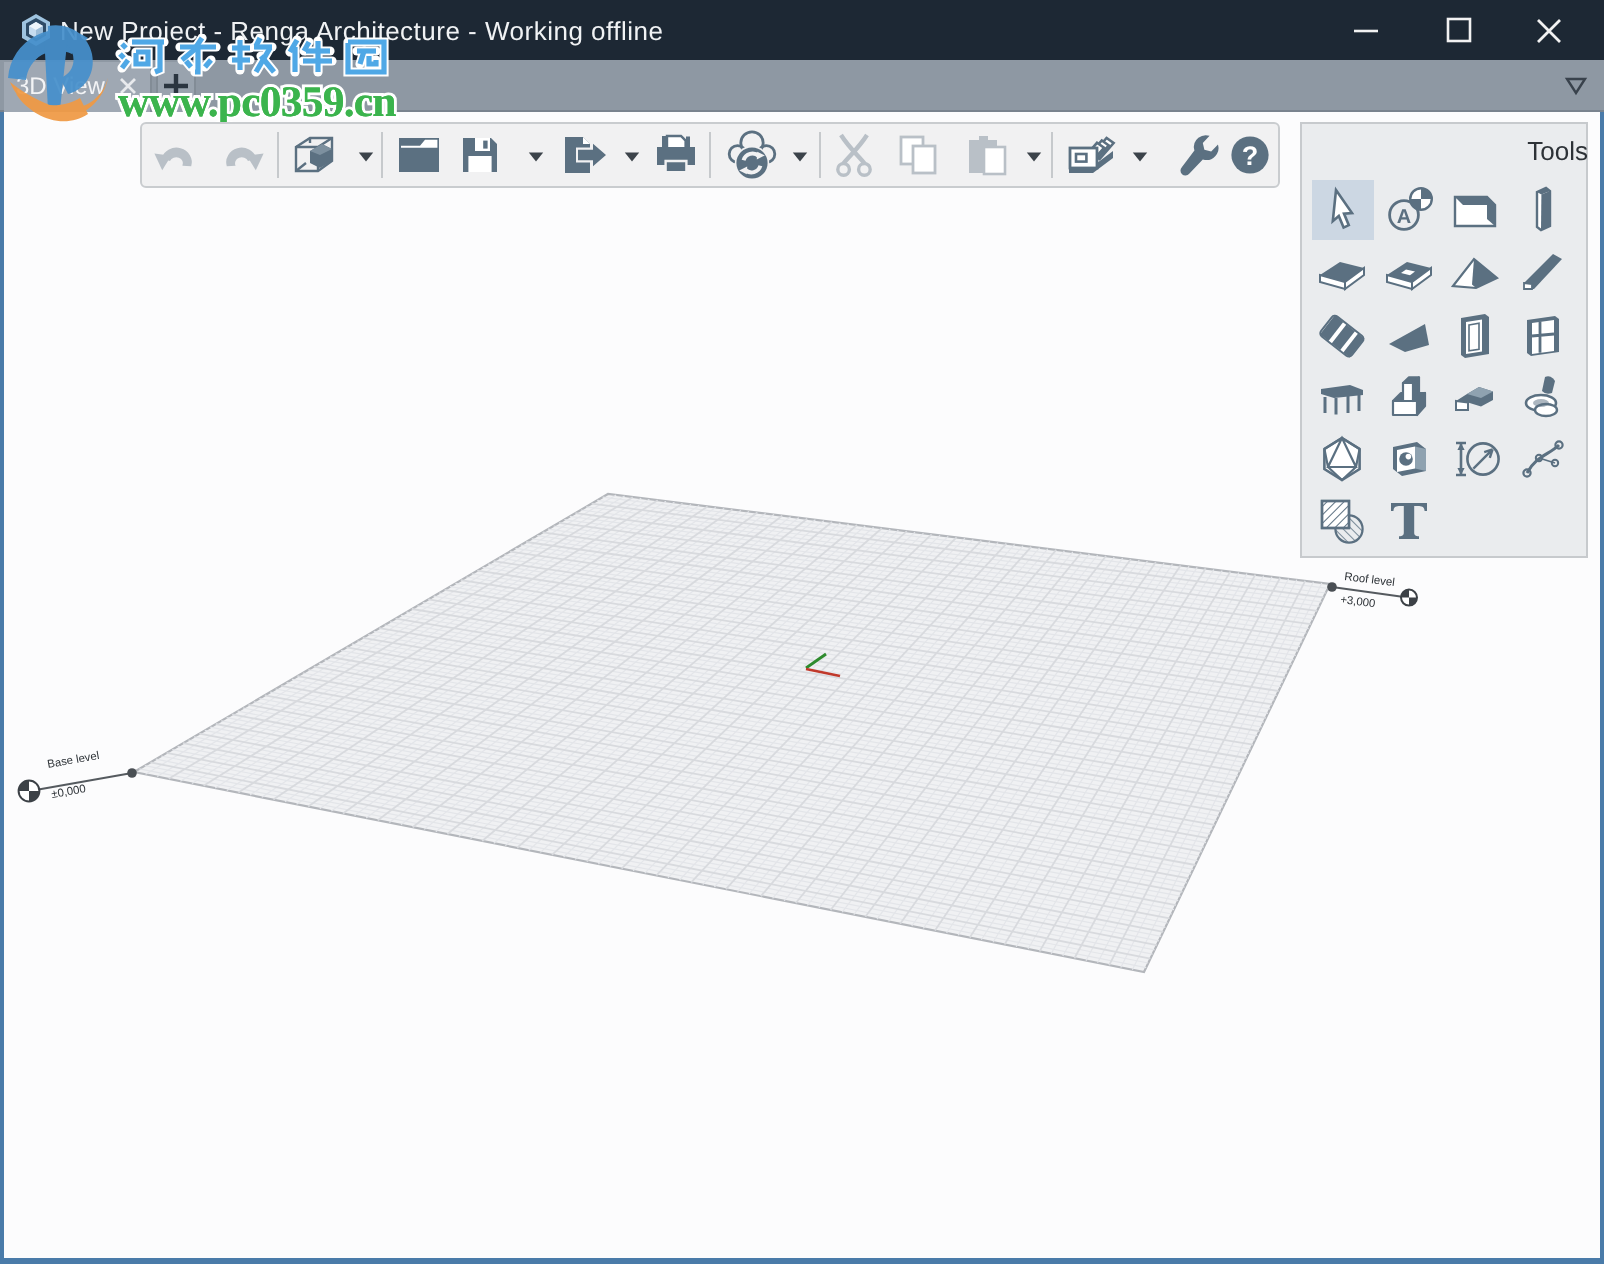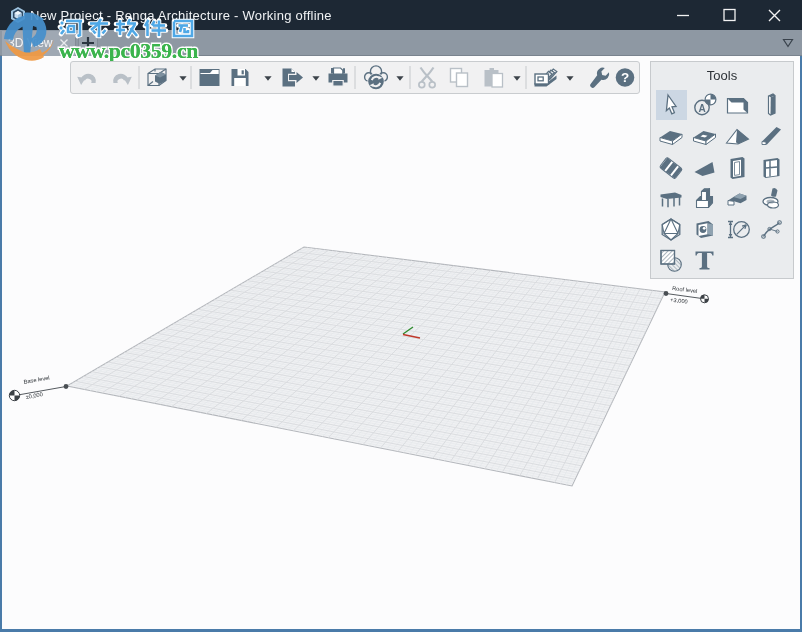--- a/index.html
+++ b/index.html
@@ -408,21 +408,21 @@
     <circle cx="666" cy="293.5" r="2.4" fill="#4a4f54"></circle>
     <g transform="translate(704.5,298.8)">
 <circle cx="0" cy="0" r="4.0" fill="#ffffff" stroke="#3c4146" stroke-width="1"></circle>
 <path d="M0 0 L0 -4.0 A4.0 4.0 0 0 0 -4.0 0 Z" fill="#3c4146"></path>
 <path d="M0 0 L0 4.0 A4.0 4.0 0 0 0 4.0 0 Z" fill="#3c4146"></path>
 </g>
     <text x="672" y="290" font-size="5.7" fill="#2c3136" transform="rotate(7 672 290)" font-family="Liberation Sans">Roof level</text>
     <text x="670" y="301.5" font-size="5.7" fill="#2c3136" transform="rotate(7 670 301.5)" font-family="Liberation Sans">+3,000</text>
   </svg>
 <div class="abs" style="left:650px;top:61px;width:144px;height:218px;background:#eaecee;border:1px solid #c7cacd;box-sizing:border-box;"></div>
-<div class="abs" style="left:650px;top:68px;width:144px;text-align:center;font-size:13px;color:#2d3237;">Tools</div>
+<div class="abs" style="left:650px;top:68px;width:144px;text-align:right;font-size:13px;color:#2d3237;">Tools</div>
 <div class="abs" style="left:656px;top:90px;width:31px;height:30px;background:#ccd7e3;"></div>
 <svg class="abs" style="left:650px;top:61px;" width="144" height="218" viewBox="0 0 144 218">
 <g transform="translate(21,44)">
       <path d="M-3 -10 L5 1.5 L1 1.8 L3.4 7.6 L0.8 8.8 L-1.6 3 L-4.6 5.6 Z" fill="#ffffff" stroke="#5b7081" stroke-width="1.3"></path>
     </g>
 <g transform="translate(54.5,44)">
       <circle cx="-2.5" cy="2.5" r="7.2" fill="none" stroke="#5b7081" stroke-width="1.4"></circle>
 <text x="-2.5" y="6.5" text-anchor="middle" font-size="10" font-weight="bold" fill="#5b7081" font-family="Liberation Sans">A</text>
 <circle cx="6" cy="-5.5" r="5.4" fill="#ffffff" stroke="#5b7081" stroke-width="1.2"></circle>
 <path d="M6 -5.5 L6 -10.9 A5.4 5.4 0 0 1 11.4 -5.5 Z" fill="#5b7081"></path>

